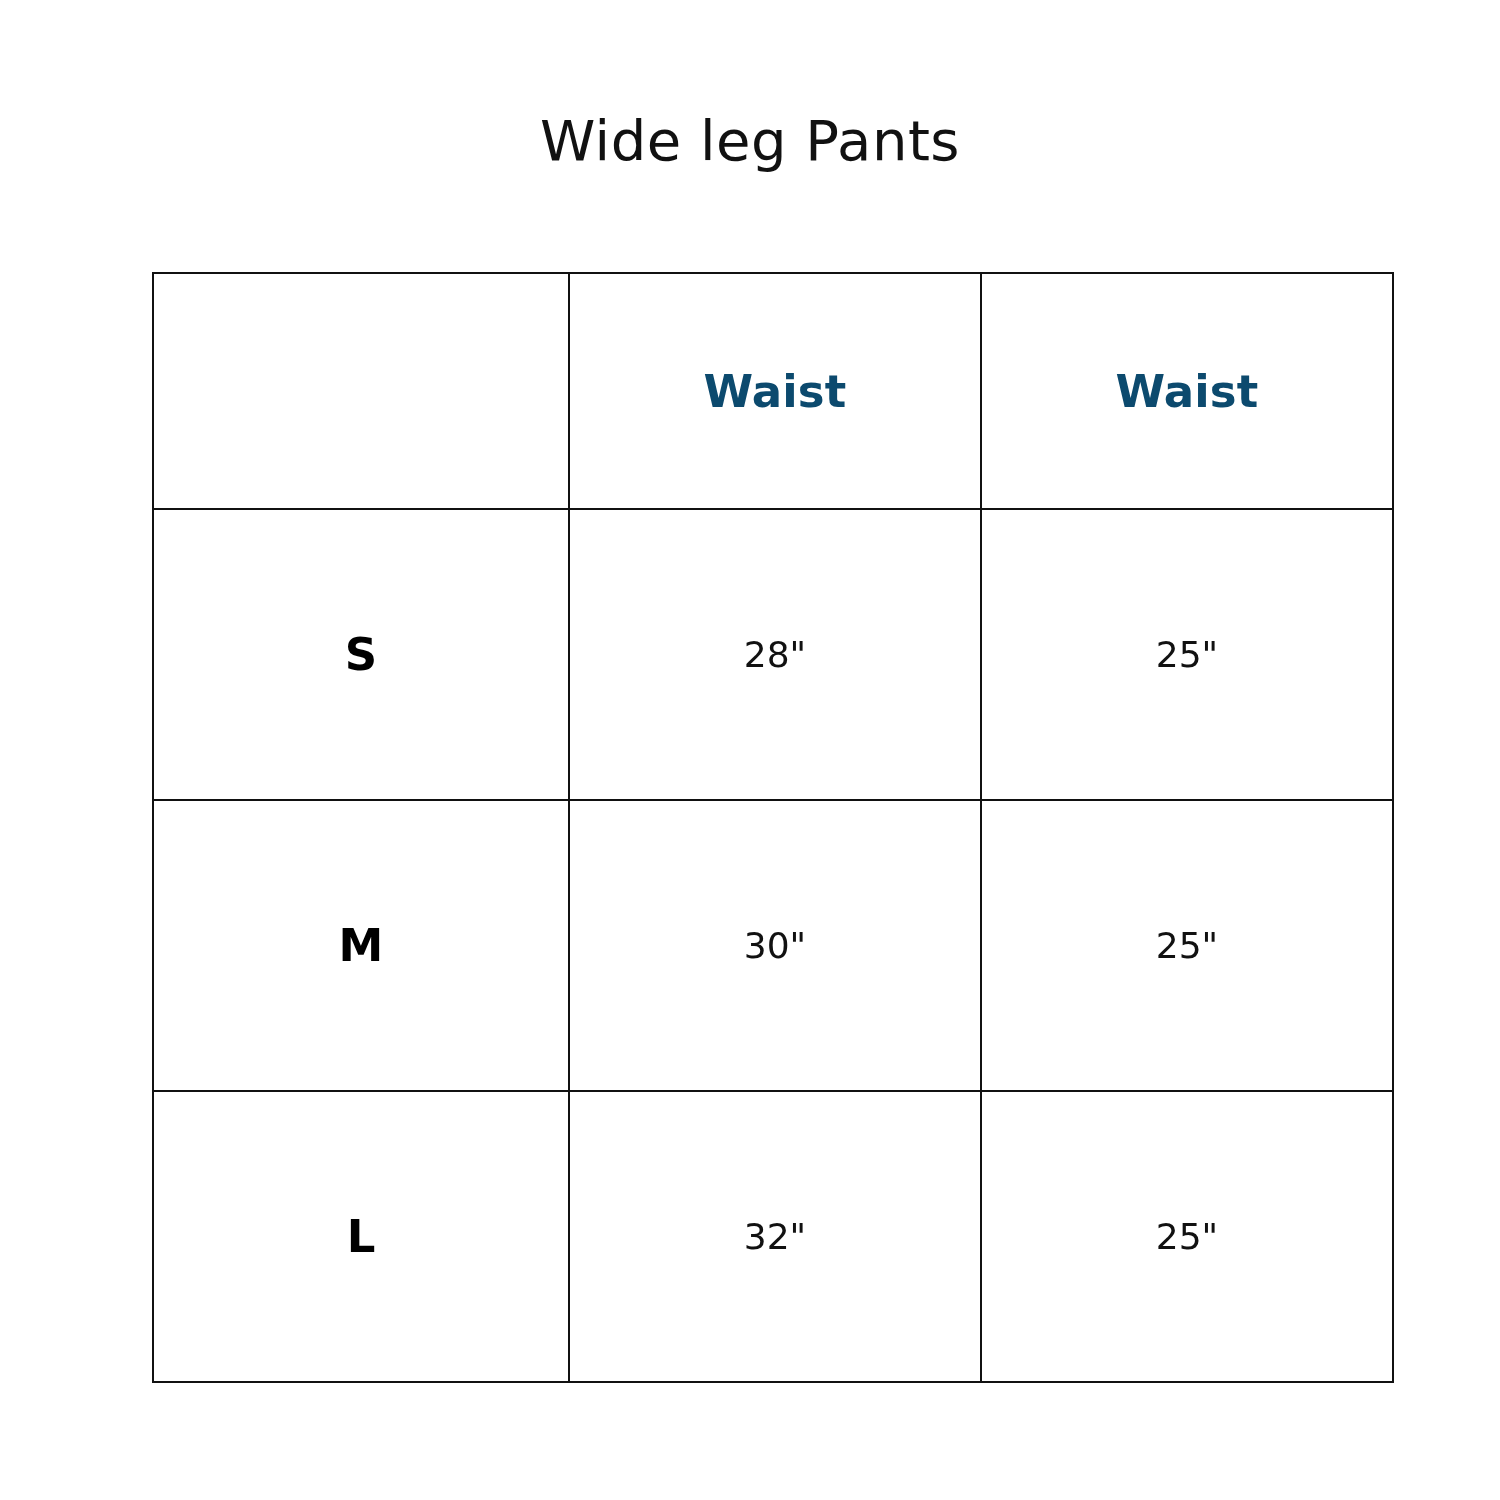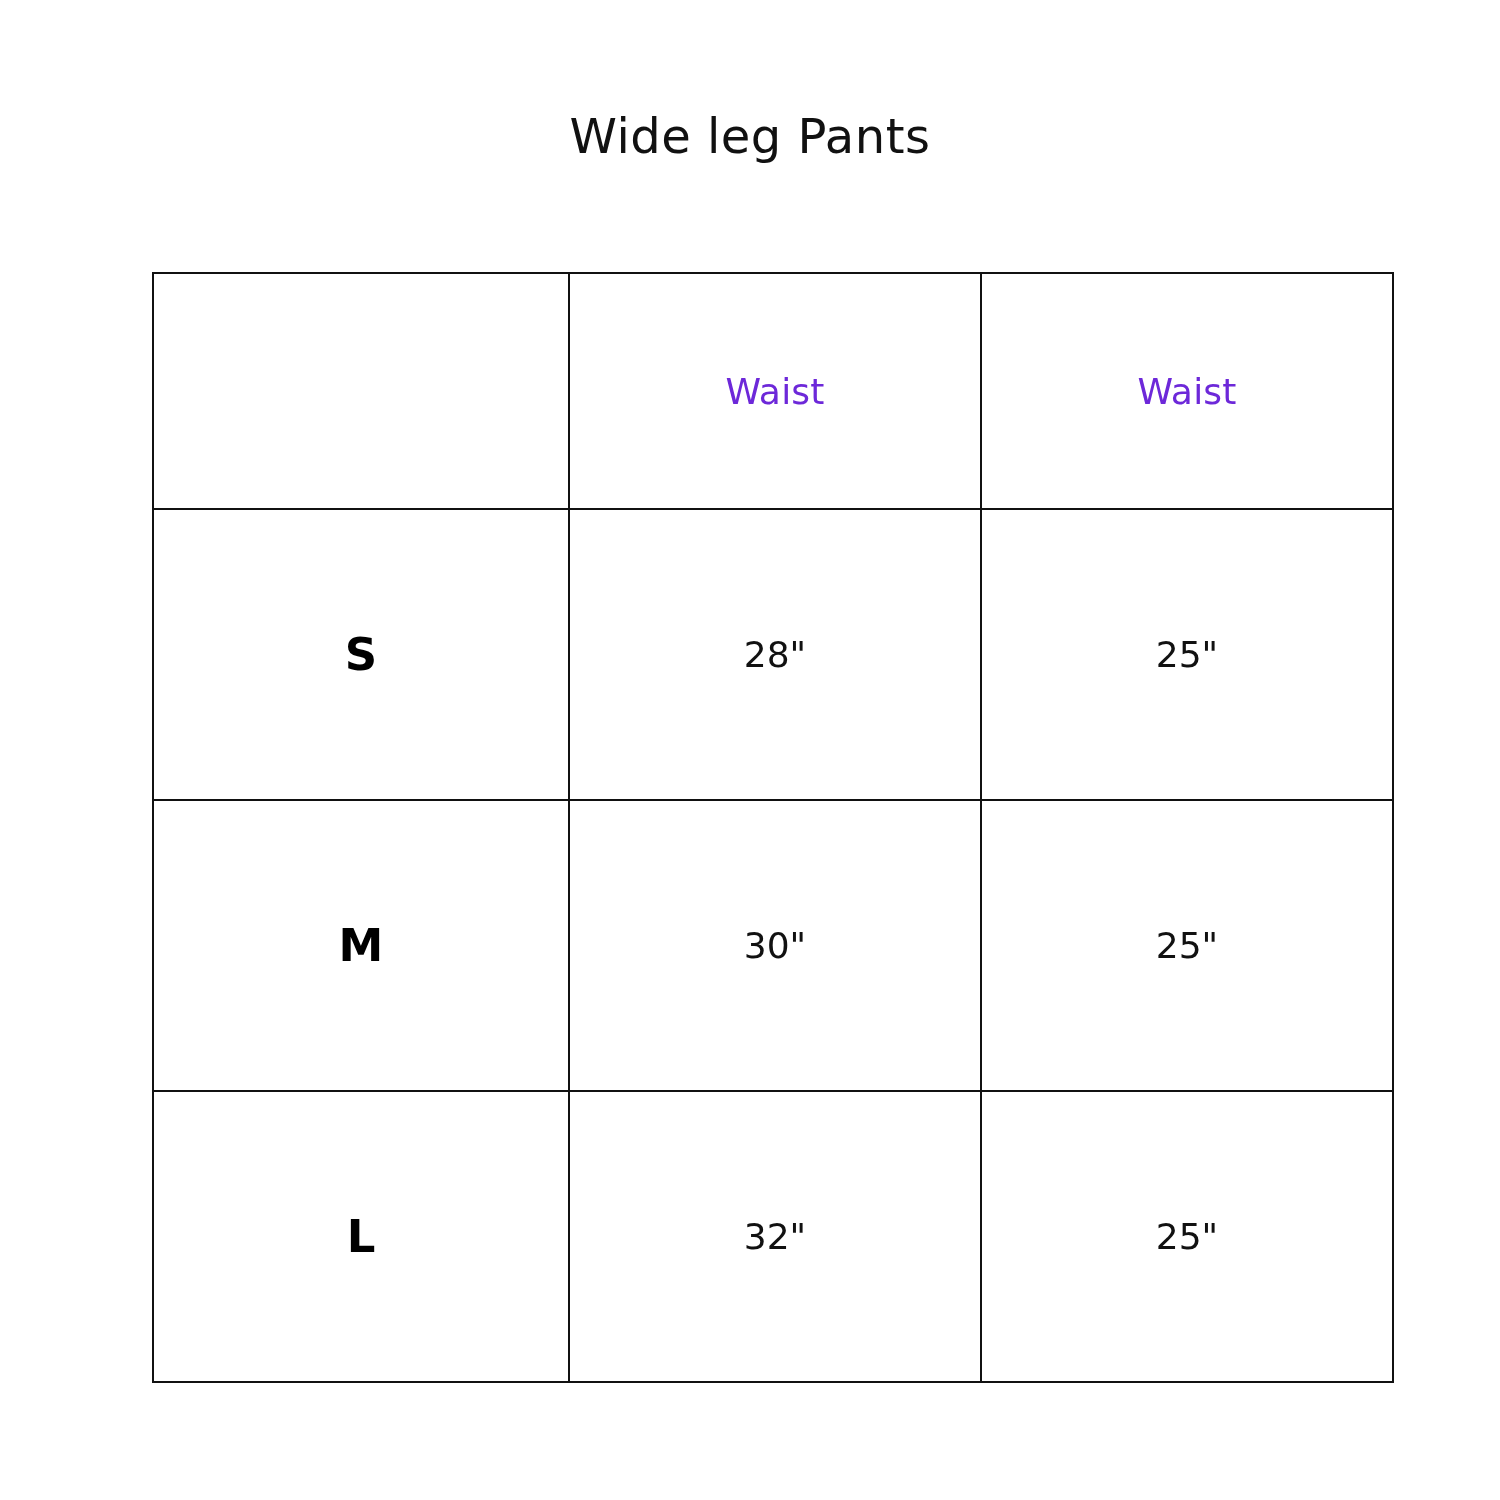--- a/index.html
+++ b/index.html
@@ -20,21 +20,21 @@
     height: 1500px;
     box-sizing: border-box;
   }
   .title {
     position: absolute;
     top: 108px;
     left: 0;
     width: 1500px;
     text-align: center;
     font-family: "DejaVu Sans", sans-serif;
-    font-size: 48px;
+    font-size: 56px;
     font-weight: 400;
     letter-spacing: 0.5px;
     color: #111111;
   }
   .table-wrap {
     position: absolute;
     left: 152px;
     top: 272px;
     width: 1240px;
   }
@@ -51,24 +51,24 @@
     padding: 0;
   }
   col.c1 { width: 416px; }
   col.c2 { width: 412px; }
   col.c3 { width: 412px; }
 
   tr.header-row td, tr.header-row th { height: 234px; }
   tr.body-row td { height: 289px; }
 
   .head-label {
-    font-size: 36px;
-    font-weight: 400;
+    font-size: 45px;
+    font-weight: 700;
     letter-spacing: 0.2px;
-    color: #6d28d9;
+    color: #0c4a6e;
   }
   .size-label {
     font-size: 45px;
     font-weight: 700;
     color: #000000;
   }
   .measure {
     font-size: 36px;
     font-weight: 400;
     color: #111111;

